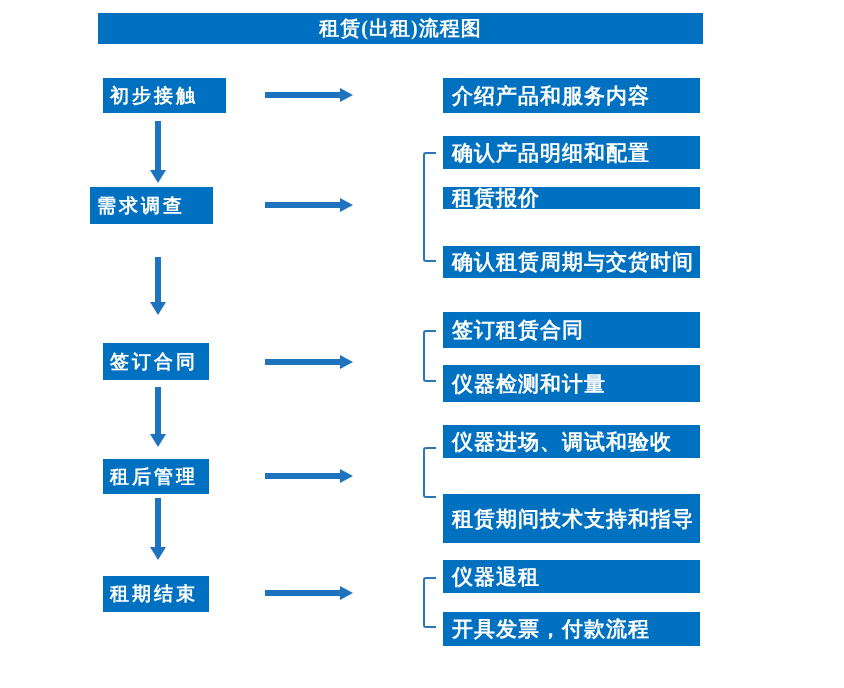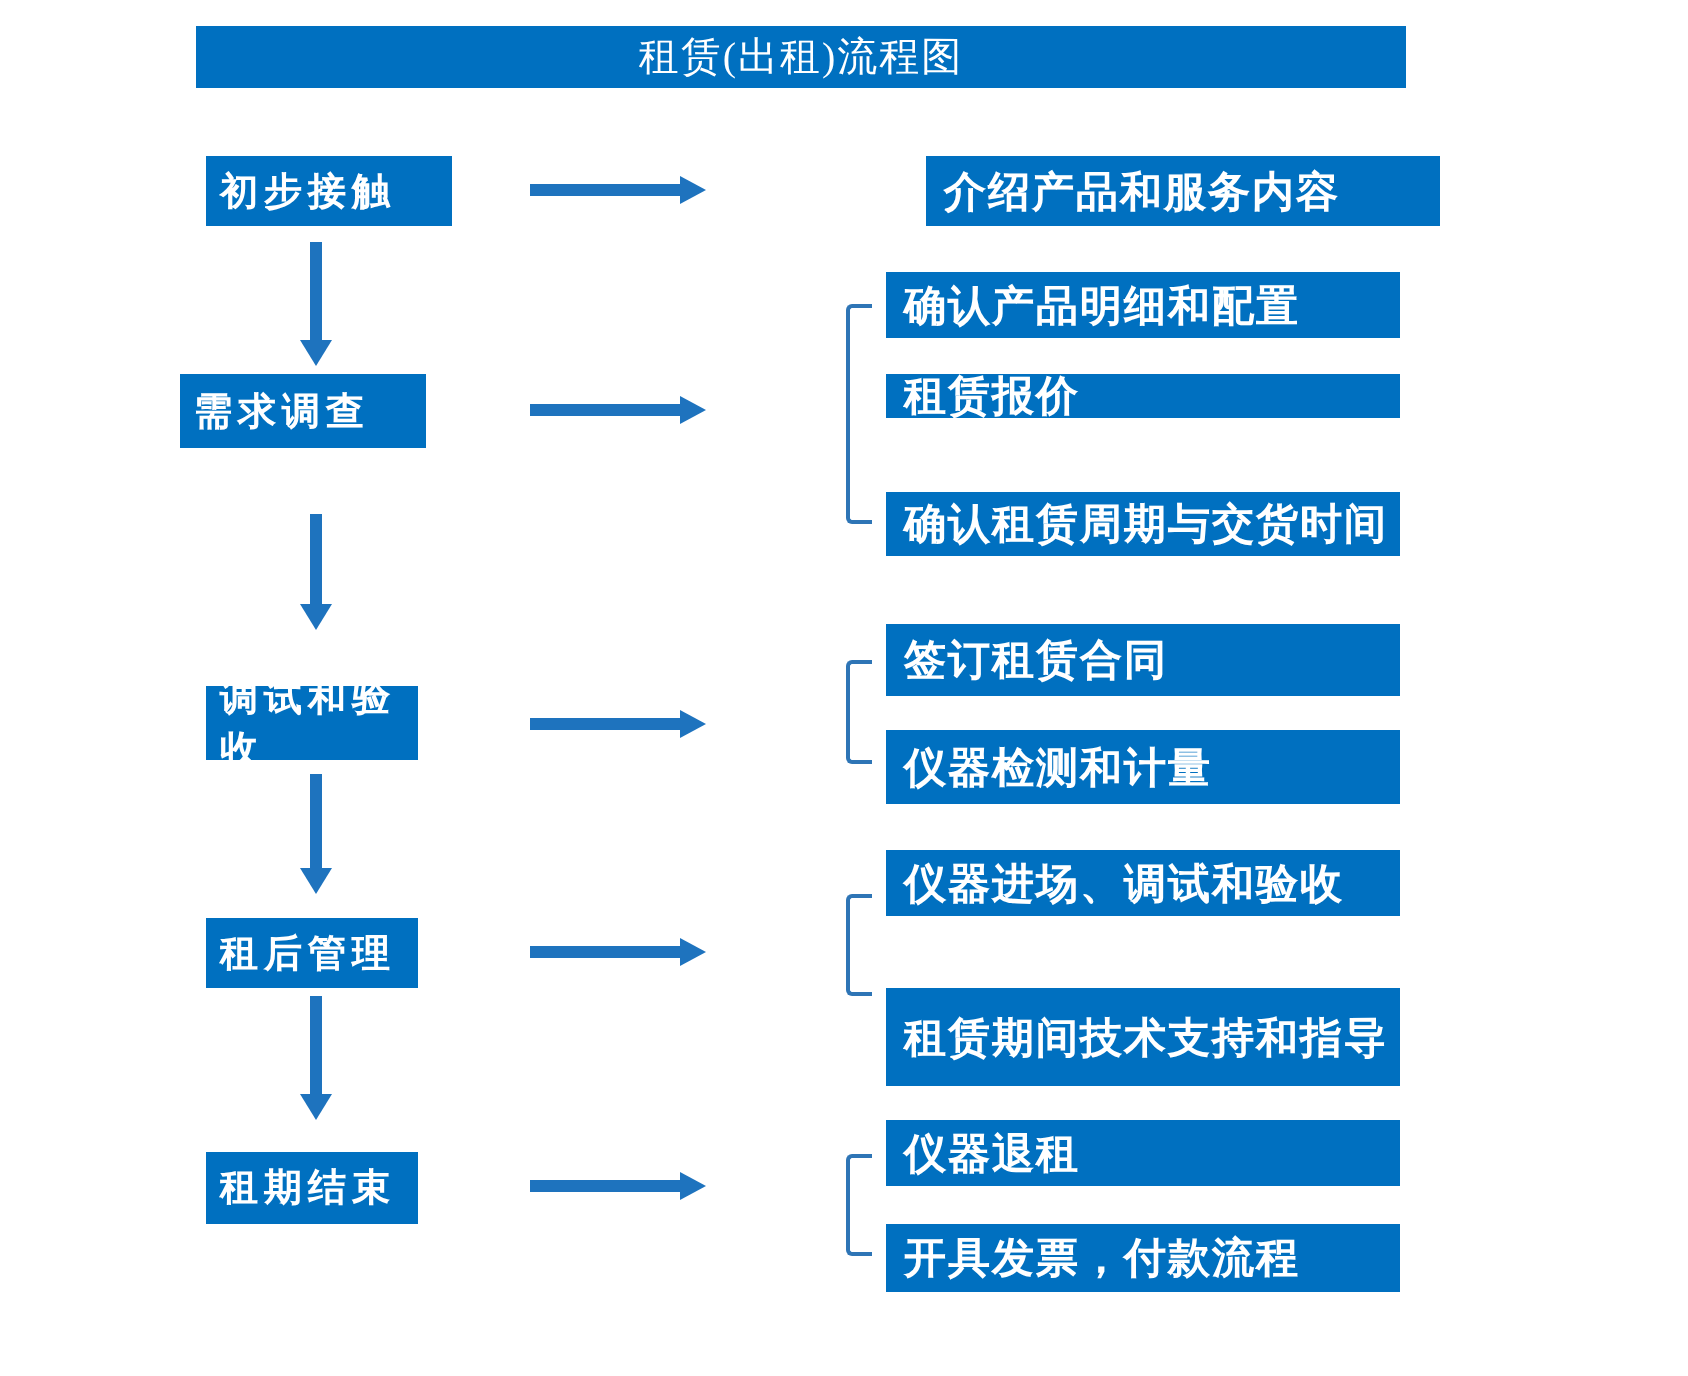--- a/index.html
+++ b/index.html
@@ -12,21 +12,21 @@
   html,body{margin:0;padding:0;background:var(--bg);}
   #canvas{
     position:relative;width:844px;height:688px;background:var(--bg);
     font-family:"Liberation Serif","DejaVu Serif",serif;
     overflow:hidden;
   }
   .titlebar{
     position:absolute;left:98px;top:13px;width:605px;height:31px;
     background:var(--box-blue);color:var(--text-white);
     display:flex;align-items:center;justify-content:center;
-    font-size:20px;font-weight:normal;letter-spacing:1px;
+    font-size:20px;font-weight:bold;letter-spacing:1px;
   }
   .lbox{
     position:absolute;background:var(--box-blue);color:var(--text-white);
     display:flex;align-items:center;
     font-size:19px;font-weight:bold;letter-spacing:3px;
     padding-left:7px;box-sizing:border-box;
   }
   .rbox{
     position:absolute;left:443px;width:257px;
     background:var(--box-blue);color:var(--text-white);
@@ -58,41 +58,41 @@
 </style>
 </head>
 <body>
 
 <div id="canvas">
 
   <div class="titlebar">租赁(出租)流程图</div>
 
   <div class="lbox" style="left:103px;top:78px;width:123px;height:35px;">初步接触</div>
   <div class="lbox" style="left:90px;top:187px;width:123px;height:37px;">需求调查</div>
-  <div class="lbox" style="left:103px;top:343px;width:106px;height:37px;">调试和验收</div>
+  <div class="lbox" style="left:103px;top:343px;width:106px;height:37px;">签订合同</div>
   <div class="lbox" style="left:103px;top:459px;width:106px;height:35px;">租后管理</div>
   <div class="lbox" style="left:103px;top:576px;width:106px;height:36px;">租期结束</div>
 
   <div class="v-arrow" style="left:155px;top:121px;height:49px;"></div>
   <div class="v-arrow" style="left:155px;top:257px;height:45px;"></div>
   <div class="v-arrow" style="left:155px;top:387px;height:47px;"></div>
   <div class="v-arrow" style="left:155px;top:498px;height:49px;"></div>
 
   <div class="h-arrow" style="left:265px;top:92px;"></div>
   <div class="h-arrow" style="left:265px;top:202px;"></div>
   <div class="h-arrow" style="left:265px;top:359px;"></div>
   <div class="h-arrow" style="left:265px;top:473px;"></div>
   <div class="h-arrow" style="left:265px;top:590px;"></div>
 
   <div class="bracket" style="top:152px;height:110px;"></div>
   <div class="bracket" style="top:330px;height:52px;"></div>
   <div class="bracket" style="top:447px;height:51px;"></div>
   <div class="bracket" style="top:577px;height:51px;"></div>
 
-  <div class="rbox" style="top:78px;height:35px;margin-left:20px;">介绍产品和服务内容</div>
+  <div class="rbox" style="top:78px;height:35px;">介绍产品和服务内容</div>
 
   <div class="rbox" style="top:136px;height:33px;">确认产品明细和配置</div>
   <div class="rbox" style="top:187px;height:22px;">租赁报价</div>
   <div class="rbox" style="top:246px;height:32px;">确认租赁周期与交货时间</div>
 
   <div class="rbox" style="top:312px;height:36px;">签订租赁合同</div>
   <div class="rbox" style="top:365px;height:37px;">仪器检测和计量</div>
 
   <div class="rbox" style="top:425px;height:33px;">仪器进场、调试和验收</div>
   <div class="rbox" style="top:494px;height:49px;">租赁期间技术支持和指导</div>

